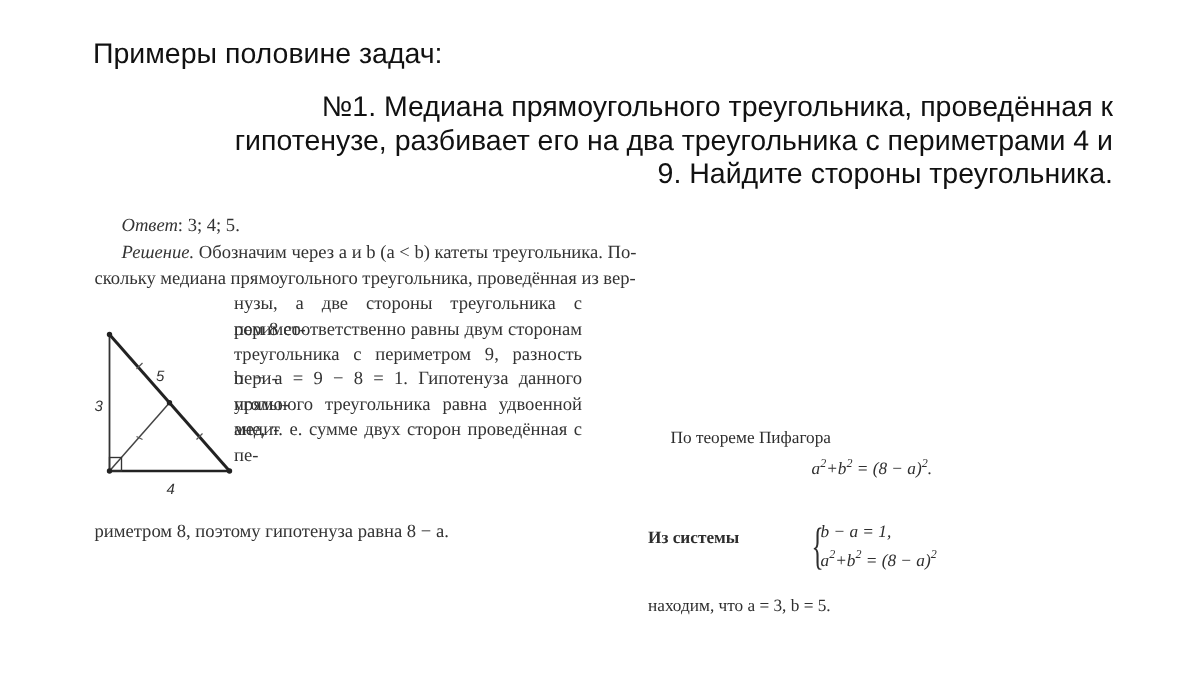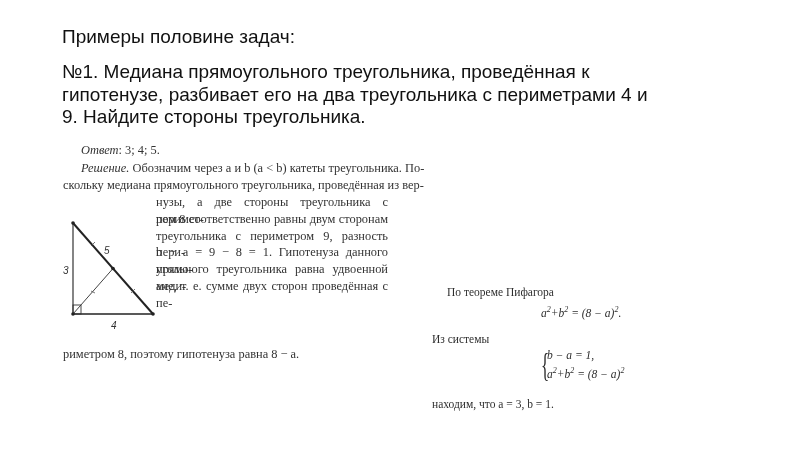--- a/index.html
+++ b/index.html
@@ -8,38 +8,38 @@
     overflow: hidden; color: #1a1a1a;
   }
   .title {
     position: absolute; left: 62px; top: 26px;
     font-family: "Liberation Sans", sans-serif; font-size: 19px; color: #111;
   }
   .problem {
     position: absolute; left: 62px; top: 61px; width: 680px;
     font-family: "Liberation Sans", sans-serif; font-size: 19px; line-height: 22.5px; color: #111;
   }
-  .problem div { white-space: nowrap; }
+  .problem div { white-space: nowrap; text-align: right; }
   .scan {
     font-family: "Liberation Serif", serif; color: #333; font-size: 12.4px;
     line-height: 16.8px; white-space: nowrap; position: absolute;
     transform-origin: left top;
   }
   .it { font-style: italic; }
   .answer { left: 81px; top: 142px; }
   .sol-l1 { left: 81px; top: 160px; }
   .sol-l2 { left: 63px; top: 177px; }
   .sol-right { left: 156px; top: 194px; width: 232px; white-space: normal; text-align: justify; text-align-last: justify; }
   .sol-right div { height: 16.8px; }
   .sol-last { left: 63px; top: 346px; }
   .diagram { position: absolute; left: 60px; top: 214px; }
   .right-panel .scan { font-size: 11.5px; color: #2e2e2e; }
   .r-pyth { left: 447px; top: 284px; }
   .r-eq1 { left: 541px; top: 305px; font-style: italic; }
-  .r-from { left: 432px; top: 331px; }
+  .r-from { left: 432px; top: 351px; font-weight: bold; }
   .r-sys { left: 541px; top: 346px; }
   .r-sys .brace { position: absolute; left: -4px; top: 2px; font-size: 34px; line-height: 34px; font-family: "Liberation Serif", serif; transform: scaleX(0.5); }
   .r-sys .l { margin-left: 6px; font-style: italic; height: 19px; line-height: 19px; }
   .r-find { left: 432px; top: 396px; }
   sup { font-size: 8px; vertical-align: 5px; line-height: 0; }
 </style>
 </head>
 <body>
 
 <div class="title">Примеры половине задач:</div>
@@ -83,14 +83,14 @@
 
 <div class="right-panel">
   <div class="scan r-pyth">По теореме Пифагора</div>
   <div class="scan r-eq1"><span>a</span><sup>2</sup>+<span>b</span><sup>2</sup> <span>= (8 − a)</span><sup>2</sup><span>.</span></div>
   <div class="scan r-from">Из системы</div>
   <div class="scan r-sys">
     <span class="brace">{</span>
     <div class="l">b − a = 1,</div>
     <div class="l"><span>a</span><sup>2</sup>+<span>b</span><sup>2</sup> <span>= (8 − a)</span><sup>2</sup></div>
   </div>
-  <div class="scan r-find">находим, что a = 3, b = 1.</div>
+  <div class="scan r-find">находим, что a = 3, b = 5.</div>
 </div>
 
 </body></html>

